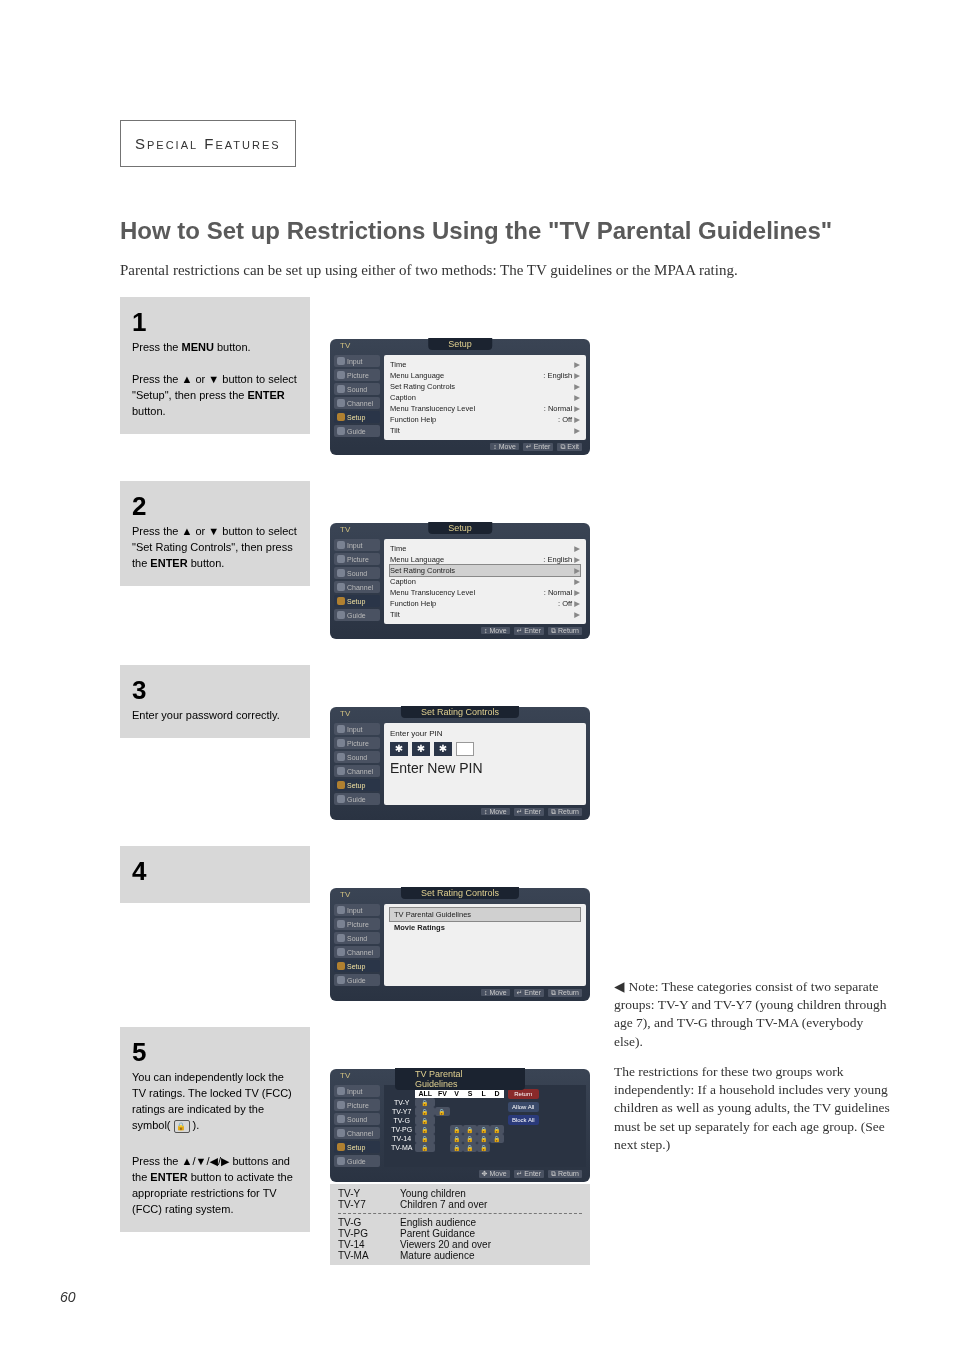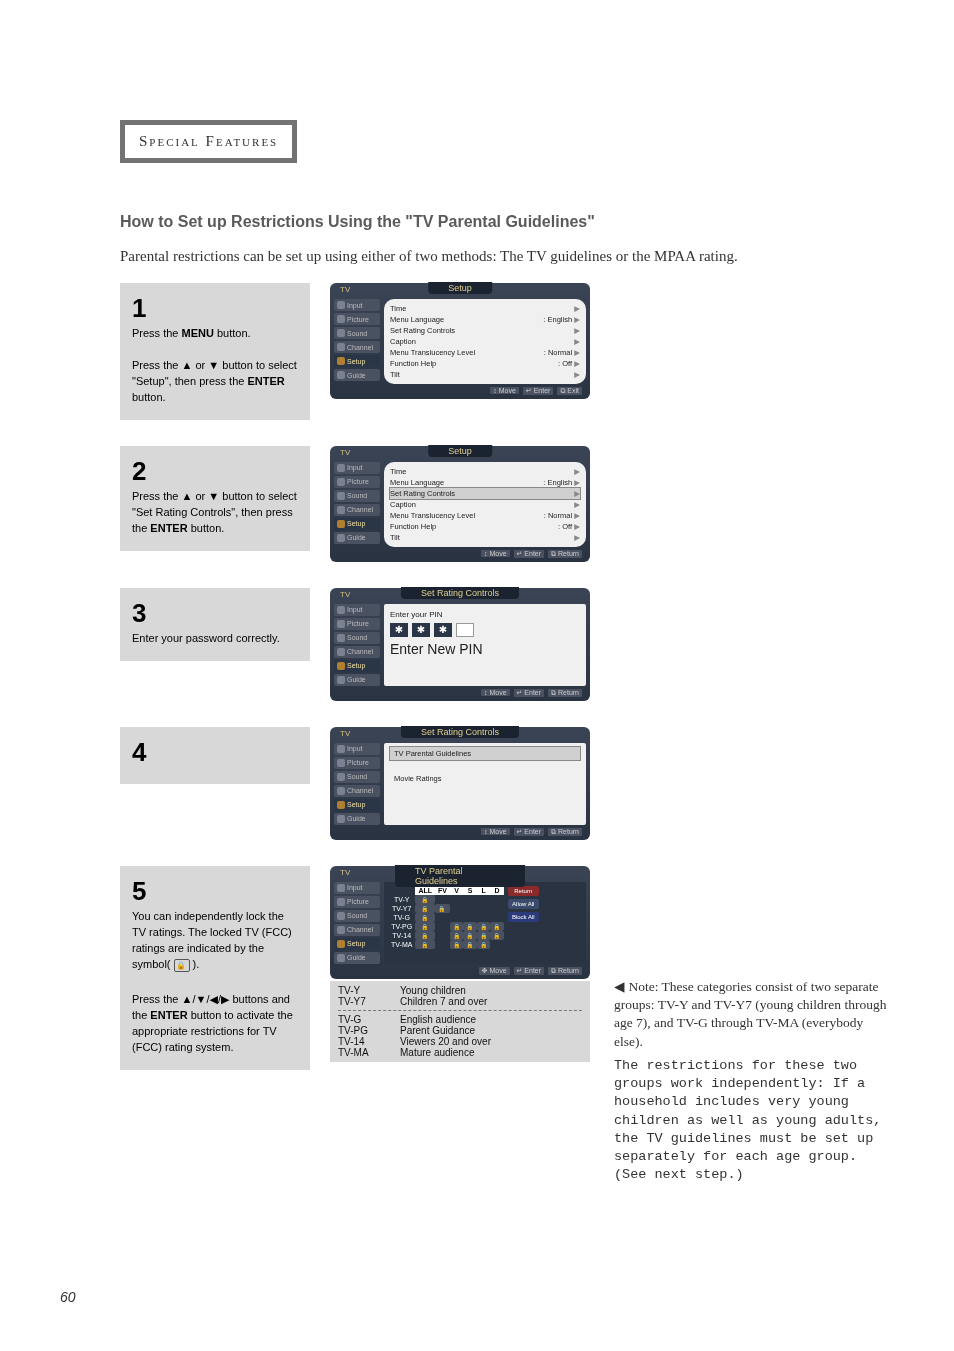--- a/index.html
+++ b/index.html
@@ -1,37 +1,37 @@
 <!DOCTYPE html>
 <html><head>
 <meta charset="utf-8">
 <style>
   * { margin: 0; padding: 0; box-sizing: border-box; }
   body { background: #5a5a5a; font-family: Arial, Helvetica, sans-serif; width: 954px; margin: 0 auto; }
   .page { background: #fff; width: 954px; height: 1351px; position: relative; padding: 0; }
   .inner { padding: 120px 60px 40px 120px; }
-  .section-header { border: 5px solid #737373; padding: 8px 14px; display: inline-block; font-family: Liberation Serif, serif; font-variant: small-caps; font-size: 15px; letter-spacing: 2px; color: #333; }
-  .main-title { font-weight: bold; font-size: 16px; color: #5a5a5a; margin-top: 50px; }
+  .section-header { border: 1px solid #737373; padding: 14px 14px; display: inline-block; font-family: Liberation Sans, sans-serif; font-variant: small-caps; font-size: 15px; letter-spacing: 2px; color: #333; }
+  .main-title { font-weight: bold; font-size: 24px; color: #5a5a5a; margin-top: 50px; }
   .intro-text { font-family: Georgia, 'Times New Roman', serif; font-size: 15px; color: #333; margin-top: 15px; line-height: 1.4; }
   .steps { margin-top: 16px; }
   .step { display: flex; gap: 20px; margin-bottom: 26px; align-items: flex-start; }
   .step-left { background: #d8d8d8; width: 190px; padding: 10px 12px 14px 12px; flex-shrink: 0; }
   .step-num { font-size: 26px; font-weight: 900; color: #000; margin-bottom: 2px; }
   .step-text { font-size: 11px; color: #000; line-height: 1.45; }
   .step-text b { font-weight: 900; }
-  .step-right { width: 260px; flex-shrink: 0; }
+  .step-right { width: 260px; flex-shrink: 0; margin-top: 42px; }
   .osd { background: linear-gradient(#3a4454, #2a3342); border-radius: 6px; padding: 4px; font-size: 8px; color: #ddd; position: relative; }
   .osd-title-tab { position: absolute; top: -1px; left: 50%; transform: translateX(-50%); background: #1b2330; color: #e0d090; padding: 1px 20px; font-size: 9px; border-radius: 0 0 4px 4px; }
   .osd-body { display: flex; gap: 4px; padding-top: 12px; }
   .osd-side { display: flex; flex-direction: column; gap: 2px; width: 46px; }
   .osd-tab { background: #4a5262; border-radius: 2px; padding: 2px 3px; font-size: 7px; color: #bbb; display: flex; align-items: center; gap: 2px; }
   .osd-tab.sel { background: #2a3548; color: #f0e0a0; }
   .osd-tab .ico { width: 8px; height: 8px; border-radius: 2px; background: #7a8292; display: inline-block; }
   .osd-tab.sel .ico { background: #b08030; }
-  .osd-main { background: #f0f0f0; color: #222; border-radius: 10px; padding: 4px 6px; flex: 1; }
+  .osd-main { background: #f0f0f0; color: #222; border-radius: 2px; padding: 4px 6px; flex: 1; }
   .osd-row { display: flex; justify-content: space-between; padding: 1px 0; font-size: 7.5px; }
   .osd-row .caret { color: #888; }
   .osd-row.hl { background: #d0d0d0; outline: 1px solid #888; }
   .osd-foot { text-align: right; padding: 3px 4px 0 0; font-size: 7px; color: #ccc; }
   .osd-foot .btn { display: inline-block; background: #4a5262; padding: 0 3px; border-radius: 1px; margin-left: 2px; }
   .pin-stars { display: flex; gap: 4px; margin: 4px 0; }
   .pin-box { width: 18px; height: 14px; background: #2a3548; color: #fff; text-align: center; font-size: 10px; line-height: 14px; }
   .pin-box.empty { background: #fff; border: 1px solid #999; }
   .rating-grid { font-size: 7px; color: #fff; }
   .rating-grid table { border-collapse: collapse; }
@@ -40,21 +40,21 @@
   .rating-side-btns { display: flex; flex-direction: column; gap: 3px; }
   .rating-btn { background: #3a4a6a; color: #fff; font-size: 6px; padding: 2px 4px; border-radius: 2px; text-align: center; }
   .rating-btn.red { background: #8a2a2a; }
   .rating-btn.blue { background: #2a3a7a; }
   .legend { background: #d8d8d8; margin-top: 2px; padding: 4px 8px; font-size: 10px; color: #111; }
   .legend-row { display: flex; gap: 16px; }
   .legend-row .code { width: 46px; }
   .legend-divider { border-top: 1px dashed #777; margin: 3px 0; }
   .side-note { position: absolute; right: 60px; top: 978px; width: 280px; font-family: Georgia, 'Times New Roman', serif; font-size: 13.5px; color: #333; line-height: 1.35; }
   .side-note .tri { display: inline-block; transform: scaleX(-1); margin-right: 4px; }
-  .side-note p + p { margin-top: 6px; font-family: Liberation Mono, monospace; }
+  .side-note p + p { margin-top: 12px; }
   .page-num { position: absolute; bottom: 46px; left: 60px; font-size: 14px; color: #333; font-style: italic; }
   .arrow { display: inline-block; }
   .step5-extra { margin-top: 20px; font-size: 11px; line-height: 1.45; }
   .osd-pin-body { background: #f0f0f0; color: #222; border-radius: 2px; padding: 6px; flex: 1; }
   .osd-guide-body { background: #f0f0f0; color: #222; border-radius: 2px; padding: 4px 6px; flex: 1; min-height: 70px; }
   .rating-body { background: #2a3342; padding: 4px; flex: 1; display: flex; gap: 4px; }
   .tv-label { position: absolute; top: 2px; left: 10px; font-size: 8px; color: #d0c080; }
 </style>
 </head>
 <body>
@@ -314,21 +314,21 @@
                   </div>
                 <div class="osd-tab">
                     <span class="ico"></span>
                     <span>Guide</span>
                   </div>
               </div>
               <div class="osd-guide-body">
                 <div class="osd-row hl" style="padding:2px 4px;">
                     <span>TV Parental Guidelines</span>
                   </div>
-                <div class="osd-row" style="padding:14px 4px;">
+                <div class="osd-row" style="padding:2px 4px;font-weight:bold;">
                     <span>Movie Ratings</span>
                   </div>
               </div>
             </div>
             <div class="osd-foot">
               <span class="btn"><span>↕</span> <span>Move</span></span>
               <span class="btn"><span>↵</span> <span>Enter</span></span>
               <span class="btn"><span>⧉</span> <span>Return</span></span>
             </div>
           </div>

